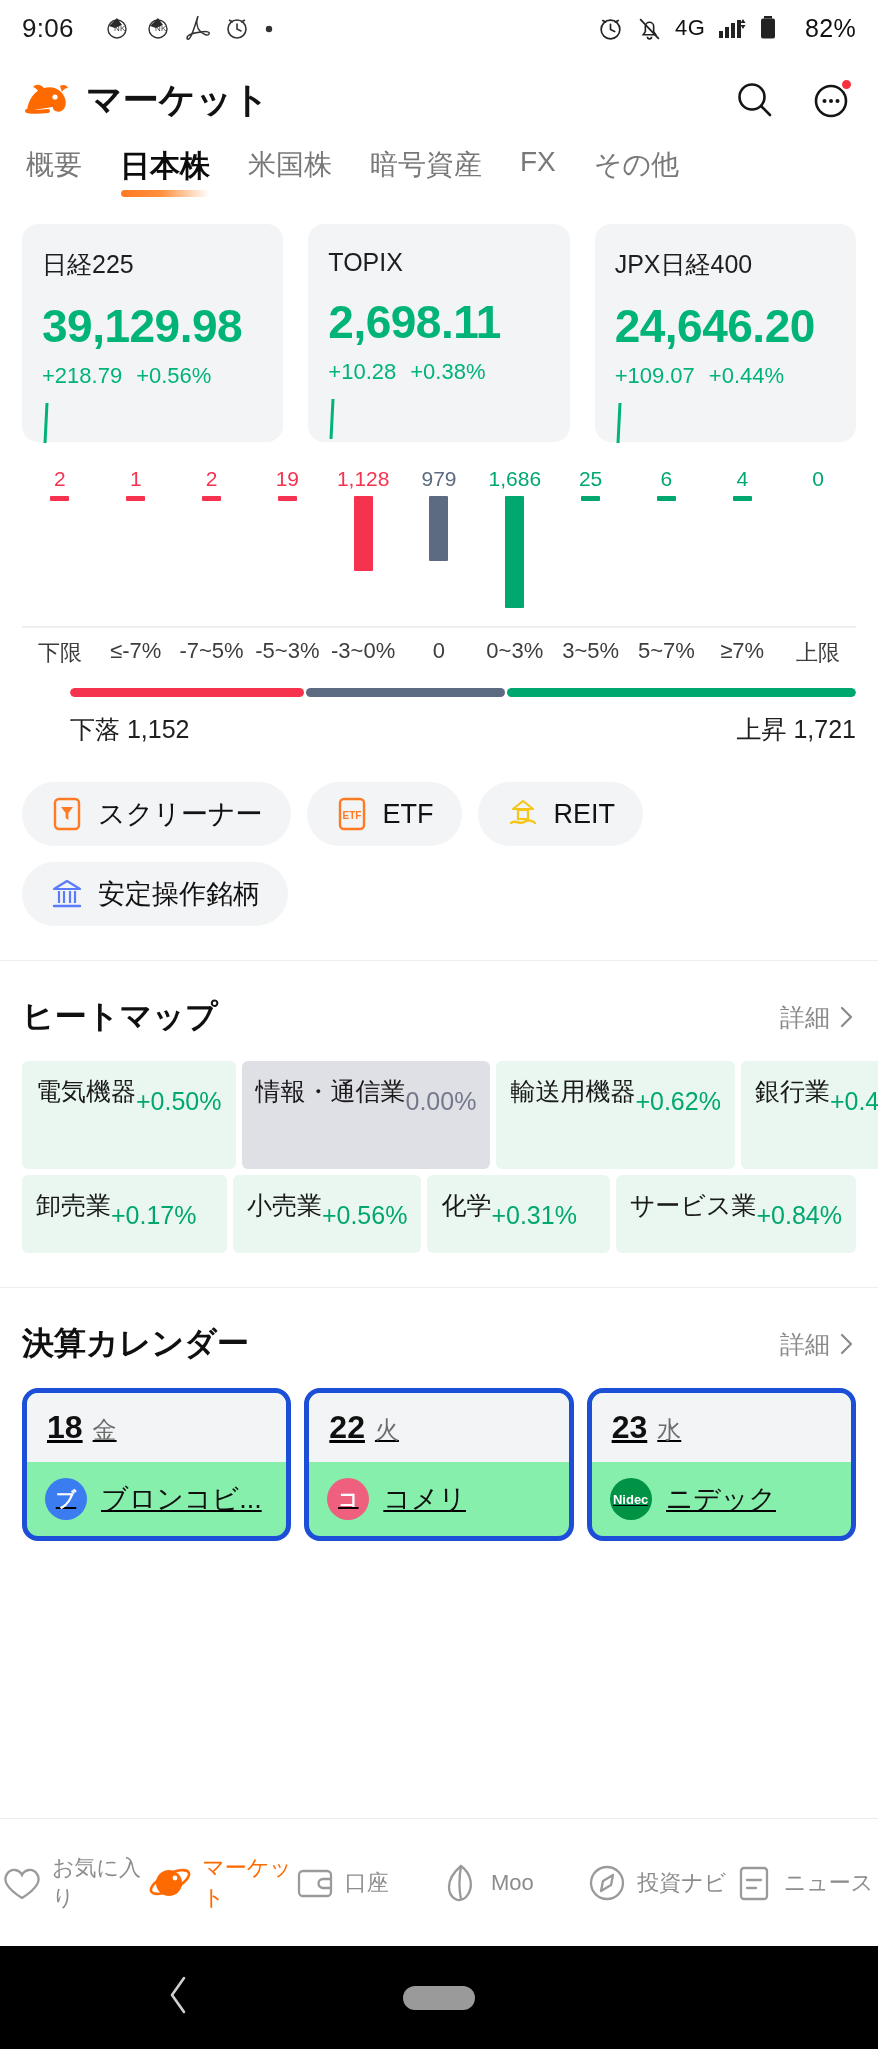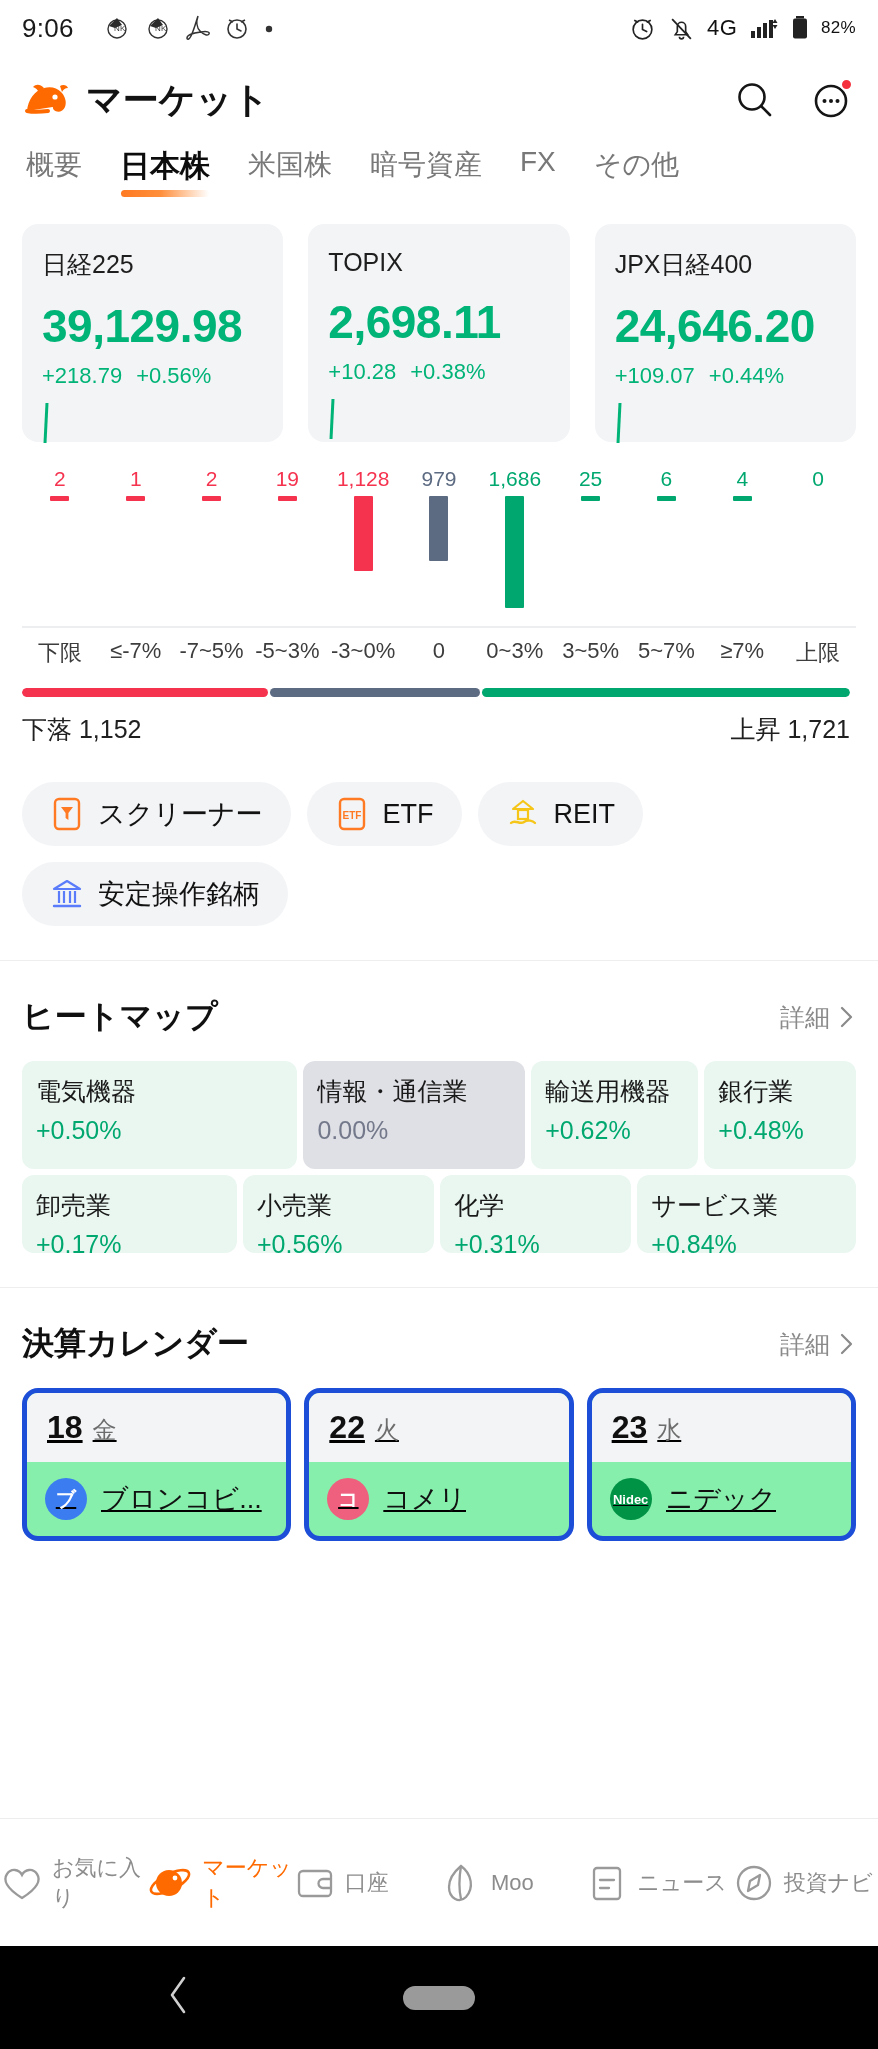--- a/index.html
+++ b/index.html
@@ -17,21 +17,21 @@
   .statusbar{
     height:56px; flex:0 0 56px;
     display:flex; align-items:center;
     padding:0 22px;
     font-size:25px; color:#111; letter-spacing:.3px;
   }
   .sb-time{ font-size:26px; font-weight:400; color:#1a1a1a; margin-right:16px;}
   .sb-left{ display:flex; align-items:center; gap:13px; flex:1;}
   .sb-right{ display:flex; align-items:center; gap:12px;}
   .sb-ico{ display:inline-flex; align-items:center; justify-content:center; }
-  .sb-batt{ font-size:17px; color:#111; margin-left:0;}
+  .sb-batt{ font-size:25px; color:#111; margin-left:16px;}
   .sb-4g{ font-size:22px; color:#111; font-weight:400;}
 
   
   .appbar{
     height:88px; flex:0 0 88px;
     display:flex; align-items:center; padding:0 24px;
   }
   .brand{ display:flex; align-items:center; gap:16px; flex:1;}
   .brand-title{ font-size:36px; font-weight:700; color:#121212; letter-spacing:0px;}
   .appbar-actions{ display:flex; align-items:center; gap:30px;}
@@ -83,21 +83,21 @@
     align-items:center; justify-content:flex-start; height:160px;
   }
   .dbar-val{ font-size:21px; line-height:1; margin-bottom:7px; white-space:nowrap;}
   .dbar{ width:19px; border-radius:1px; }
   .dist-labels{
     display:flex; margin-top:10px;
   }
   .dist-label{ flex:1; text-align:center; font-size:22px; color:#3d3d3d; white-space:nowrap;}
 
   
-  .rf{ padding:20px 28px 0 22px;}
+  .rf{ padding:20px 22px 0 22px;margin-left:48px;}
   .rf-bar{ display:flex; height:9px; border-radius:5px; overflow:hidden; gap:2px;}
   .rf-seg{ height:9px; border-radius:5px;}
   .rf-legend{ display:flex; justify-content:space-between; margin-top:16px; font-size:25px; color:#202020;}
 
   
   .chips{ padding:36px 22px 0 22px; display:flex; flex-wrap:wrap; gap:16px;}
   .chip{
     height:64px; background:#f3f4f6; border-radius:32px;
     display:inline-flex; align-items:center; gap:14px; padding:0 28px;
     font-size:27px; color:#121212;
@@ -110,22 +110,22 @@
   .sec-head{
     display:flex; align-items:center; padding:34px 22px 22px 22px;
   }
   .sec-title{ font-size:32px; font-weight:700; color:#101010; flex:1;}
   .sec-more{ display:flex; align-items:center; gap:8px; font-size:25px; color:#8a8a8a;}
 
   
   .hm{ padding:0 22px;}
   .hm-row{ display:flex; gap:6px; margin-bottom:6px;}
   .hm-cell{
-    border-radius:12px; padding:16px 14px 16px 14px; display:flex;
-    flex-direction:column; justify-content:flex-start;
+    border-radius:6px; padding:16px 14px 16px 14px; display:flex;
+    flex-direction:row; justify-content:flex-start;
   }
   .hm-cell.r1{ height:108px;}
   .hm-cell.r2{ height:78px;}
   .hm-name{ font-size:25px; color:#1a1a1a; line-height:1.15; white-space:nowrap;}
   .hm-pct{ font-size:25px; margin-top:10px;}
 
   
   .cal{ padding:0 22px; display:flex; gap:13px;}
   .cal-card{
     flex:1; border-radius:16px; overflow:hidden; background:#86efac;
@@ -571,35 +571,35 @@
       <span class="nav-ico">
         <svg width="44" height="42" viewBox="0 0 44 42">
             <path d="M22 4 C33 12 35 26 27 35 C20 42 10 36 10 25 C10 16 16 9 22 4 Z" fill="none" stroke="#9a9a9a" stroke-width="2.3"></path>
             <path d="M22 4 C20 16 20 28 22 37" fill="none" stroke="#9a9a9a" stroke-width="2.3"></path>
           </svg>
       </span>
       <span class="nav-lbl">Moo</span>
     </div>
     <div class="nav-item">
       <span class="nav-ico">
+        <svg width="44" height="42" viewBox="0 0 44 42">
+            <circle cx="22" cy="21" r="16" fill="none" stroke="#9a9a9a" stroke-width="2.3"></circle>
+            <path d="M28 13 L18 19 L16 29 L26 23 Z" fill="none" stroke="#9a9a9a" stroke-width="2.3" stroke-linejoin="round"></path>
+          </svg>
+      </span>
+      <span class="nav-lbl">投資ナビ</span>
+    </div>
+    <div class="nav-item">
+      <span class="nav-ico">
         <svg width="44" height="40" viewBox="0 0 44 40">
             <rect x="9" y="5" width="26" height="31" rx="3" fill="none" stroke="#9a9a9a" stroke-width="2.3"></rect>
             <path d="M15 17 h14 M15 25 h9" stroke="#9a9a9a" stroke-width="2.3" stroke-linecap="round"></path>
           </svg>
       </span>
       <span class="nav-lbl">ニュース</span>
-    </div>
-    <div class="nav-item">
-      <span class="nav-ico">
-        <svg width="44" height="42" viewBox="0 0 44 42">
-            <circle cx="22" cy="21" r="16" fill="none" stroke="#9a9a9a" stroke-width="2.3"></circle>
-            <path d="M28 13 L18 19 L16 29 L26 23 Z" fill="none" stroke="#9a9a9a" stroke-width="2.3" stroke-linejoin="round"></path>
-          </svg>
-      </span>
-      <span class="nav-lbl">投資ナビ</span>
     </div>
   </div>
 
   <div class="sysnav">
     <span class="sys-back">
       <svg width="28" height="44" viewBox="0 0 28 44">
           <path d="M19 5 L7 22 L19 39" fill="none" stroke="#cfcfcf" stroke-width="2.6" stroke-linecap="round" stroke-linejoin="round"></path>
         </svg>
     </span>
     <span class="sys-pill"></span>

